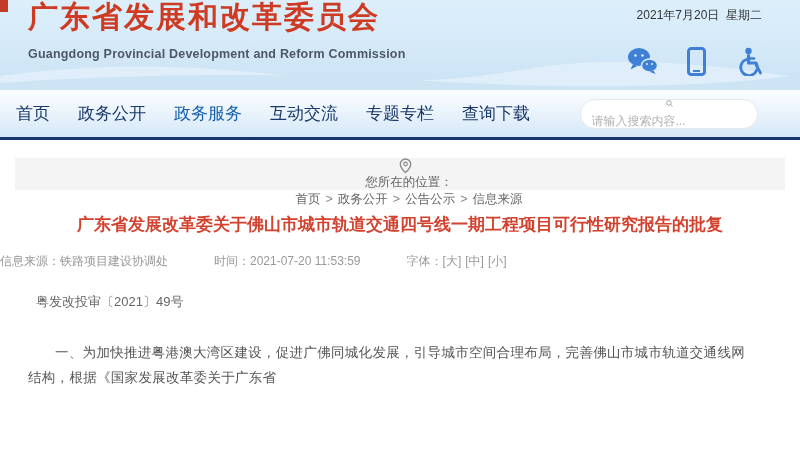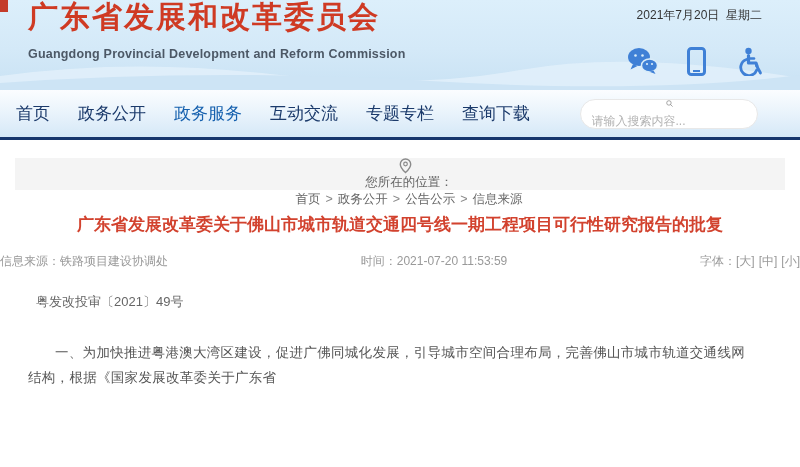--- a/index.html
+++ b/index.html
@@ -37,21 +37,21 @@
   
   .crumb-bar { margin:18px 15px 0 15px; height:32px; background:#f4f4f4;
     display:flex; align-items:center; padding-left:18px; font-size:12.5px; color:#666;flex-direction:column; }
   .crumb-bar .pin { margin-right:8px; display:flex; align-items:center; }
   .bc-link { color:#666; text-decoration:none; cursor:pointer; }
   .bc-sep { color:#888; margin:0 5px; }
 
   
   .article-title { margin:24px 55px 0 55px; text-align:center;
     font-size:17px; font-weight:bold; color:#d2422e; line-height:22px; }
-  .meta-row { margin-top:17px; display:flex; justify-content:space-between; align-items:center;
+  .meta-row { margin-top:17px; display:flex; justify-content:flex-start; align-items:center;
     gap:46px; font-size:12px; color:#999; }
   .meta-font { display:flex; align-items:center; }
   .font-size-btn { color:#999; cursor:pointer; }
   .doc-number { margin-top:23px; font-size:13px; color:#666;padding-left:36px; }
   .article-body { margin:29px 44px 0 28px; font-size:13.5px; color:#555;
     line-height:25px; letter-spacing:0.3px; }
   .article-body p { margin:0 0 6px 0; }
   .article-body p.indent { text-indent:2em; }
 </style>
 </head>

